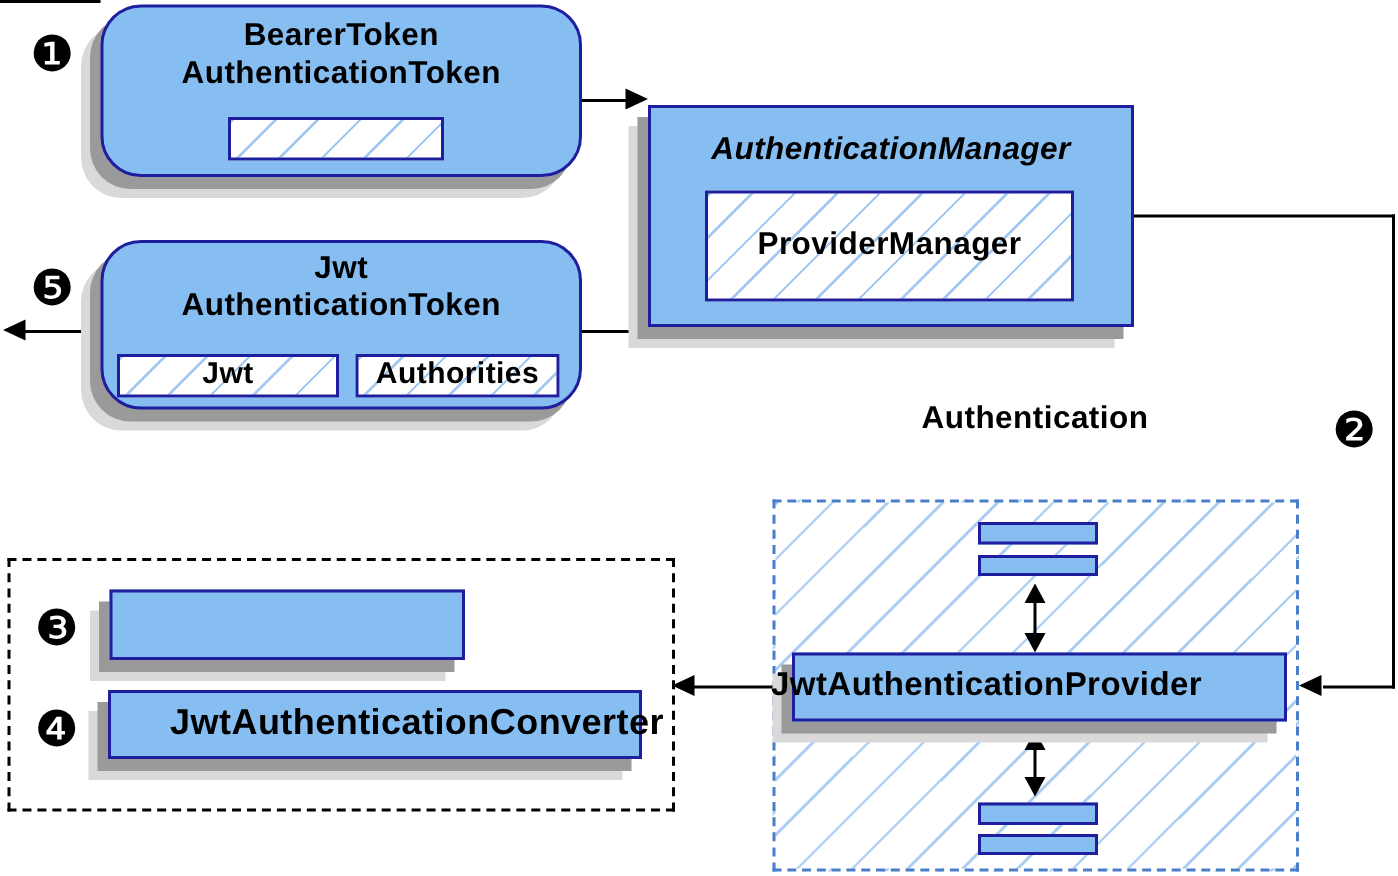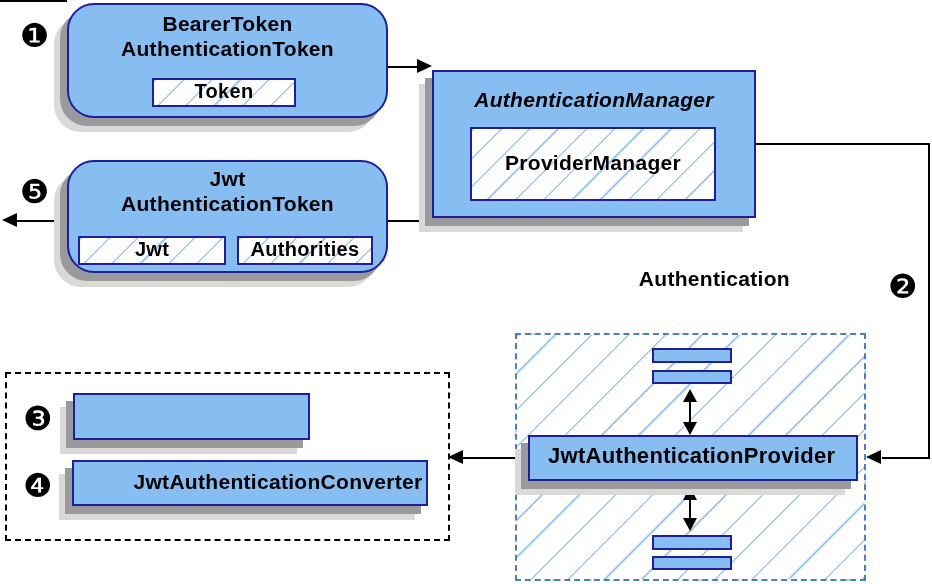--- a/index.html
+++ b/index.html
@@ -74,52 +74,51 @@
   <div class="abs" style="left:683px;top:487px;width:14px;height:44px;">
     <span class="tri-u" style="left:0;top:0;"></span>
     <div class="line" style="left:6px;top:9px;width:2px;height:26px;"></div>
     <span class="tri-d" style="left:0;top:31px;"></span>
   </div>
 
   <div class="bar" style="left:652px;top:535px;width:76px;height:11px;"></div>
   <div class="bar" style="left:652px;top:556px;width:76px;height:10px;"></div>
 
   <div class="bluebox" style="left:528px;top:435px;width:326px;height:42px;"></div>
-  <div class="lbl" style="left:528px;top:435px;width:284px;line-height:42px;font-size:22px;padding-left:20px;">JwtAuthenticationProvider</div>
+  <div class="lbl" style="left:514px;top:435px;width:284px;line-height:42px;font-size:22px;">JwtAuthenticationProvider</div>
 
-  <div class="lbl" style="left:590px;top:266px;width:200px;font-size:21px;line-height:25px;text-align:right;">
+  <div class="lbl" style="left:590px;top:266px;width:200px;font-size:21px;line-height:25px;">
     <span style="display:block;">Authentication</span>
   </div>
 
   <div class="bluebox round" style="left:67px;top:3px;width:317px;height:111px;"></div>
   <div class="lbl" style="left:67px;top:11px;width:321px;font-size:21px;line-height:25px;">
     <span style="display:block;">BearerToken</span>
     <span style="display:block;">AuthenticationToken</span>
   </div>
   <div class="hatch" style="left:152px;top:78px;width:140px;height:25px;"></div>
-  <div class="lbl" style="left:152px;top:78px;width:144px;line-height:27px;font-size:20px;">Token</div>
 
   <div class="bluebox" style="left:432px;top:70px;width:320px;height:144px;"></div>
   <div class="lbl" style="left:432px;top:88px;width:324px;font-size:21px;font-style:italic;">AuthenticationManager</div>
   <div class="hatch" style="left:470px;top:127px;width:242px;height:70px;"></div>
   <div class="lbl" style="left:470px;top:127px;width:246px;line-height:72px;font-size:21px;">ProviderManager</div>
 
   <div class="bluebox round" style="left:67px;top:160px;width:317px;height:109px;"></div>
   <div class="lbl" style="left:67px;top:166px;width:321px;font-size:21px;line-height:25px;">
     <span style="display:block;">Jwt</span>
     <span style="display:block;">AuthenticationToken</span>
   </div>
   <div class="hatch" style="left:78px;top:236px;width:144px;height:25px;"></div>
   <div class="lbl" style="left:78px;top:236px;width:148px;line-height:27px;font-size:20px;">Jwt</div>
   <div class="hatch" style="left:237px;top:236px;width:132px;height:25px;"></div>
   <div class="lbl" style="left:237px;top:236px;width:136px;line-height:27px;font-size:20px;">Authorities</div>
 
   <div class="bluebox" style="left:73px;top:393px;width:233px;height:43px;"></div>
   <div class="bluebox" style="left:72px;top:460px;width:352px;height:42px;"></div>
-  <div class="lbl" style="left:72px;top:460px;width:412px;line-height:44px;font-size:21px;">JwtAuthenticationConverter</div>
+  <div class="lbl" style="left:72px;top:460px;width:412px;line-height:44px;font-size:24px;">JwtAuthenticationConverter</div>
 
   <div class="badge" style="left:20px;top:19px;">❶</div>
   <div class="badge" style="left:888px;top:270px;">❷</div>
   <div class="badge" style="left:23px;top:402px;">❸</div>
   <div class="badge" style="left:23px;top:469px;">❹</div>
   <div class="badge" style="left:20px;top:175px;">❺</div>
 
 </div>
 
 </body></html>

